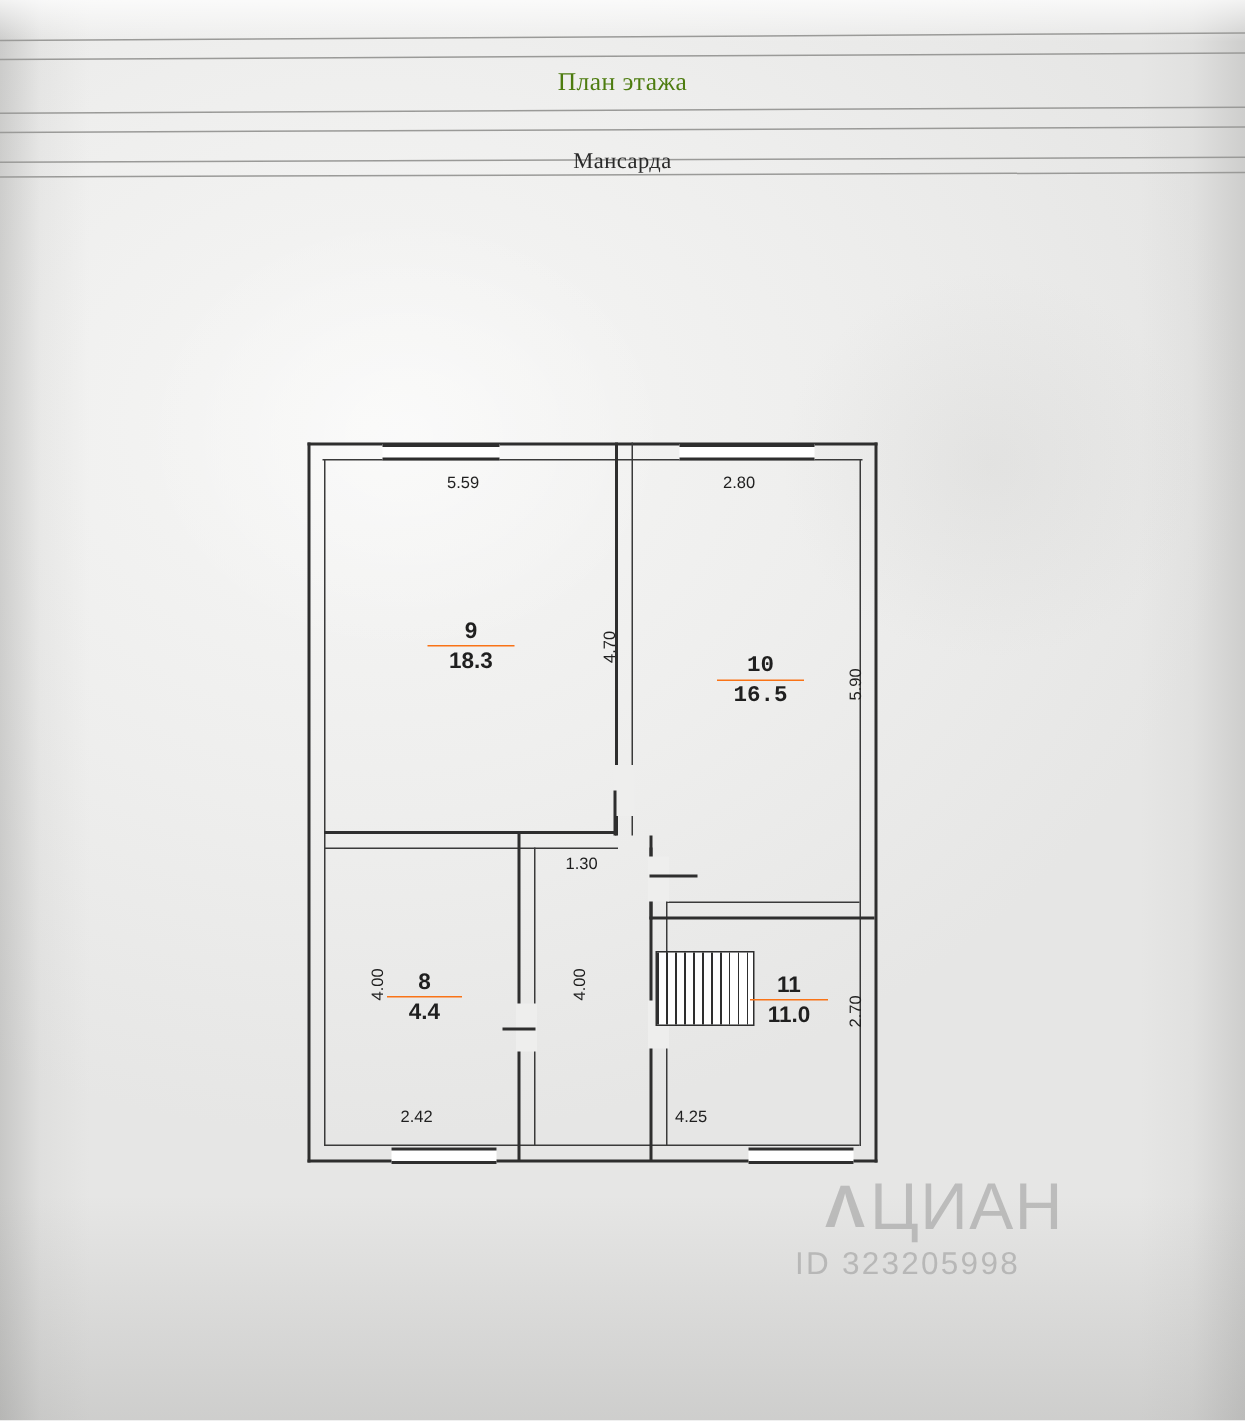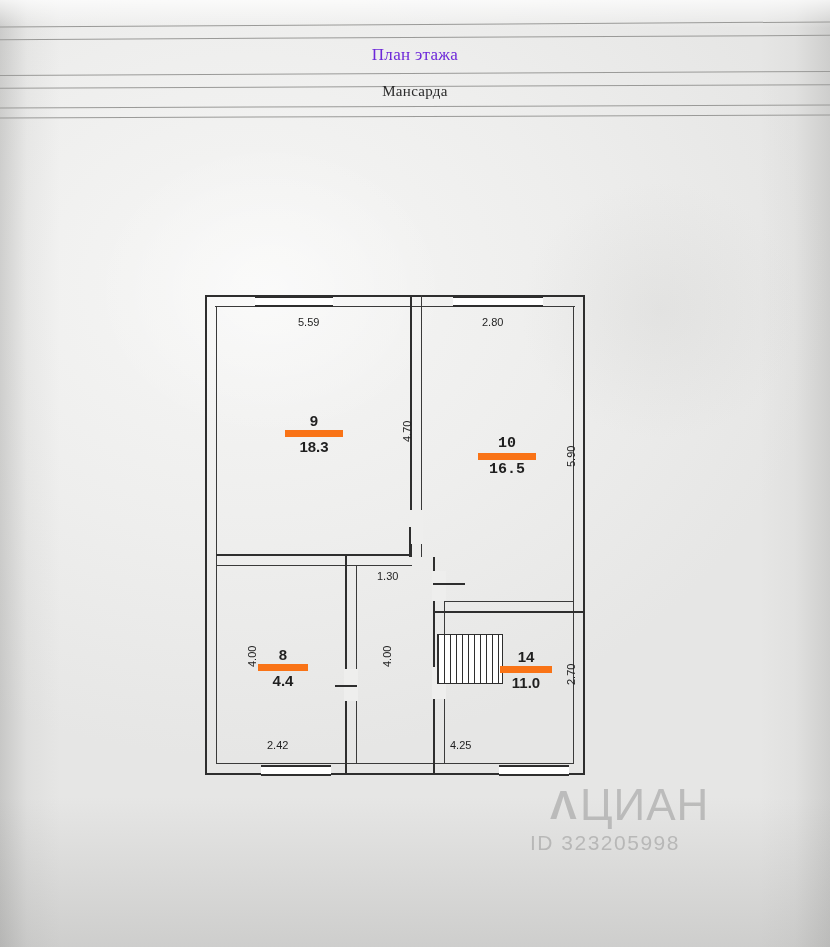--- a/index.html
+++ b/index.html
@@ -71,26 +71,26 @@
   .rule.r5 { top: 106px; transform: rotate(-0.22deg); }
   .rule.r6 { top: 116px; transform: rotate(-0.20deg); }
 
   .header-title {
     position: absolute;
     top: 45px;
     left: 0;
     width: 830px;
     text-align: center;
     font-size: 17px;
-    color: #6d28d9;
+    color: #4d7c0f;
     letter-spacing: 0.3px;
   }
   .header-sub {
     position: absolute;
-    top: 83px;
+    top: 100px;
     left: 0;
     width: 830px;
     text-align: center;
     font-size: 15px;
     color: #2a2a2a;
     letter-spacing: 0.3px;
   }
 
   
   #plan {
@@ -134,21 +134,21 @@
   .room-num {
     font-size: 15px;
     font-weight: bold;
     display: block;
     padding-bottom: 1px;
   }
   .room-area {
     font-size: 15px;
     font-weight: bold;
     display: block;
-    border-top: 7px solid #f97316;
+    border-top: 1px solid #f97316;
     padding-top: 1px;
   }
 
   .dim {
     position: absolute;
     font-size: 11px;
     font-family: "Liberation Sans", sans-serif;
     color: #1f1f1f;
     white-space: nowrap;
   }
@@ -283,21 +283,21 @@
       <span class="room-num">10</span>
       <span class="room-area">16.5</span>
     </div>
 
     <div class="room-label" style="left:53px; top:351px; width:50px;">
       <span class="room-num">8</span>
       <span class="room-area">4.4</span>
     </div>
 
     <div class="room-label" style="left:295px; top:353px; width:52px;">
-      <span class="room-num">14</span>
+      <span class="room-num">11</span>
       <span class="room-area">11.0</span>
     </div>
 
     <div class="dim" style="left:93px; top:21px;">5.59</div>
     <div class="dim" style="left:277px; top:21px;">2.80</div>
 
     <div class="dim vert" style="left:196px; top:147px;">4.70</div>
     <div class="dim vert" style="left:360px; top:172px;">5.90</div>
 
     <div class="dim" style="left:172px; top:275px;">1.30</div>

